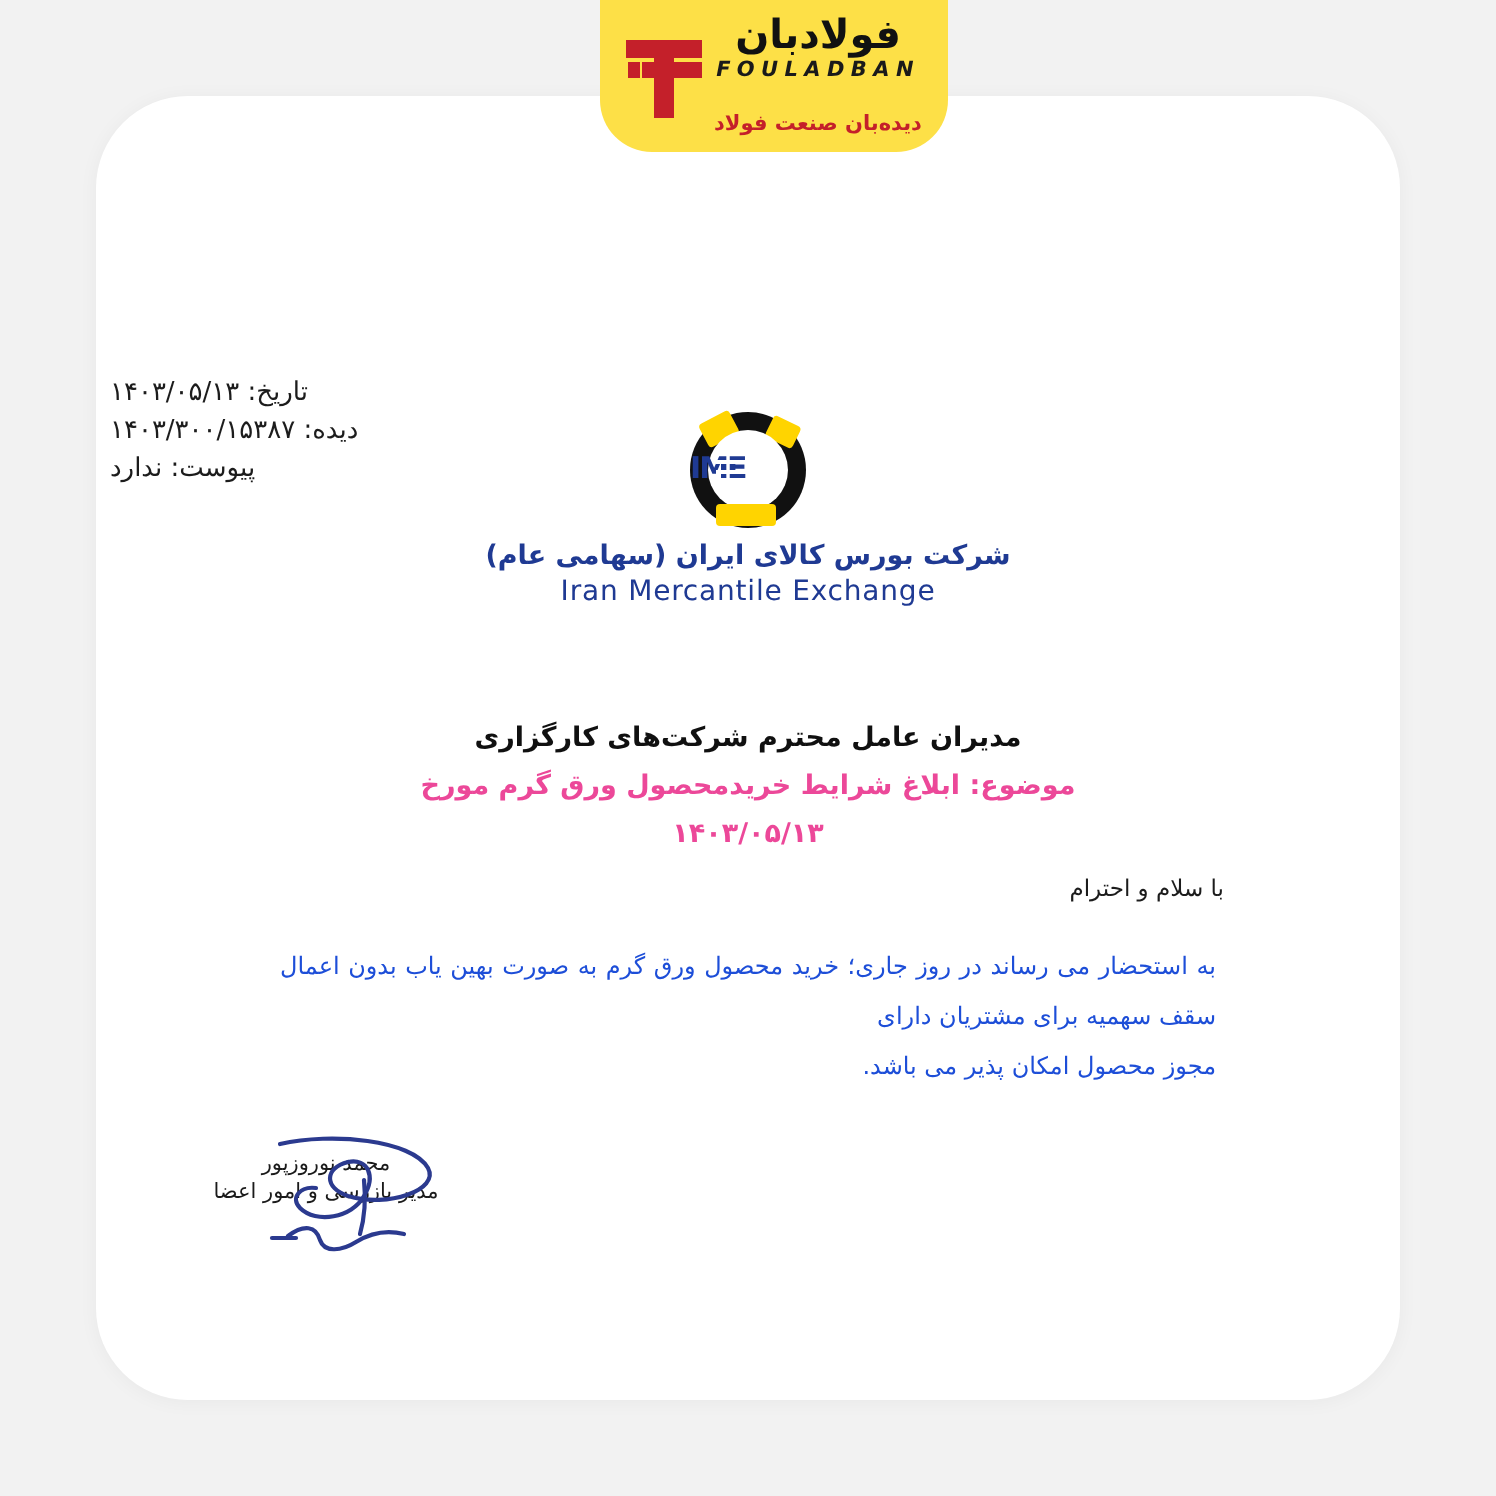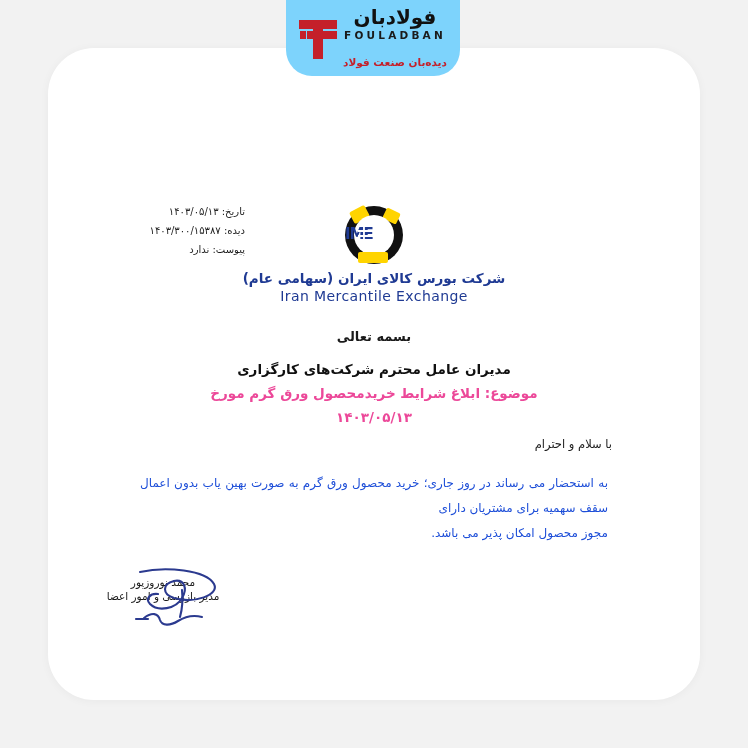--- a/index.html
+++ b/index.html
@@ -25,25 +25,25 @@
     width: 652px;
     height: 652px;
     background: #ffffff;
     border-radius: 46px;
     box-shadow: 0 1px 10px rgba(0,0,0,0.045);
   }
 
   
   .brand-badge {
     position: absolute;
-    left: 286px;
+    left: 300px;
     top: 0;
     width: 174px;
     height: 76px;
-    background: #7dd3fc;
+    background: #fde047;
     border-bottom-left-radius: 26px;
     border-bottom-right-radius: 26px;
     z-index: 5;
     display: flex;
     align-items: center;
     justify-content: center;
     padding-bottom: 2px;
   }
 
   .brand-inner {
@@ -98,38 +98,39 @@
     letter-spacing: 0px;
     margin-bottom: 3px;
   }
   .brand-en {
     font-size: 10.5px;
     font-weight: bold;
     color: #1a1a1a;
     letter-spacing: 3.2px;
     direction: ltr;
     margin-bottom: 16px;
+    font-style: italic;
   }
   .brand-sub {
     font-size: 10.5px;
     font-weight: bold;
     color: #c4202a;
     letter-spacing: 0px;
   }
 
   
   .meta {
     position: absolute;
     right: 455px;
-    top: 154px;
+    top: 139px;
     width: 190px;
-    text-align: right;
+    text-align: left;
     direction: rtl;
     color: #1c1c1c;
-    font-size: 10px;
+    font-size: 13px;
     line-height: 19px;
   }
   .meta-row {
     white-space: nowrap;
   }
   .meta-label { font-weight: normal; }
   .meta-val { font-weight: normal; }
 
   
   .ime {
@@ -334,21 +335,20 @@
       <div class="hole"></div>
       <div class="y3"></div>
       <div class="ime-letters">IME</div>
       <div class="strike s1"></div>
       <div class="strike s2"></div>
     </div>
     <div class="ime-fa">شرکت بورس کالای ایران (سهامی عام)</div>
     <div class="ime-en">Iran Mercantile Exchange</div>
   </div>
 
-  <div class="basmala">بسمه تعالی</div>
   <div class="addressee">مدیران عامل محترم شرکت‌های کارگزاری</div>
   <div class="subject">موضوع: ابلاغ شرایط خریدمحصول ورق گرم مورخ ۱۴۰۳/۰۵/۱۳</div>
   <div class="salutation">با سلام و احترام</div>
 
   <div class="paragraph">
     <span>به استحضار می رساند در روز جاری؛ خرید محصول ورق گرم به صورت بهین یاب بدون اعمال سقف سهمیه برای مشتریان دارای</span>
     <span class="l2">مجوز محصول امکان پذیر می باشد.</span>
   </div>
 
   <div class="signature">

